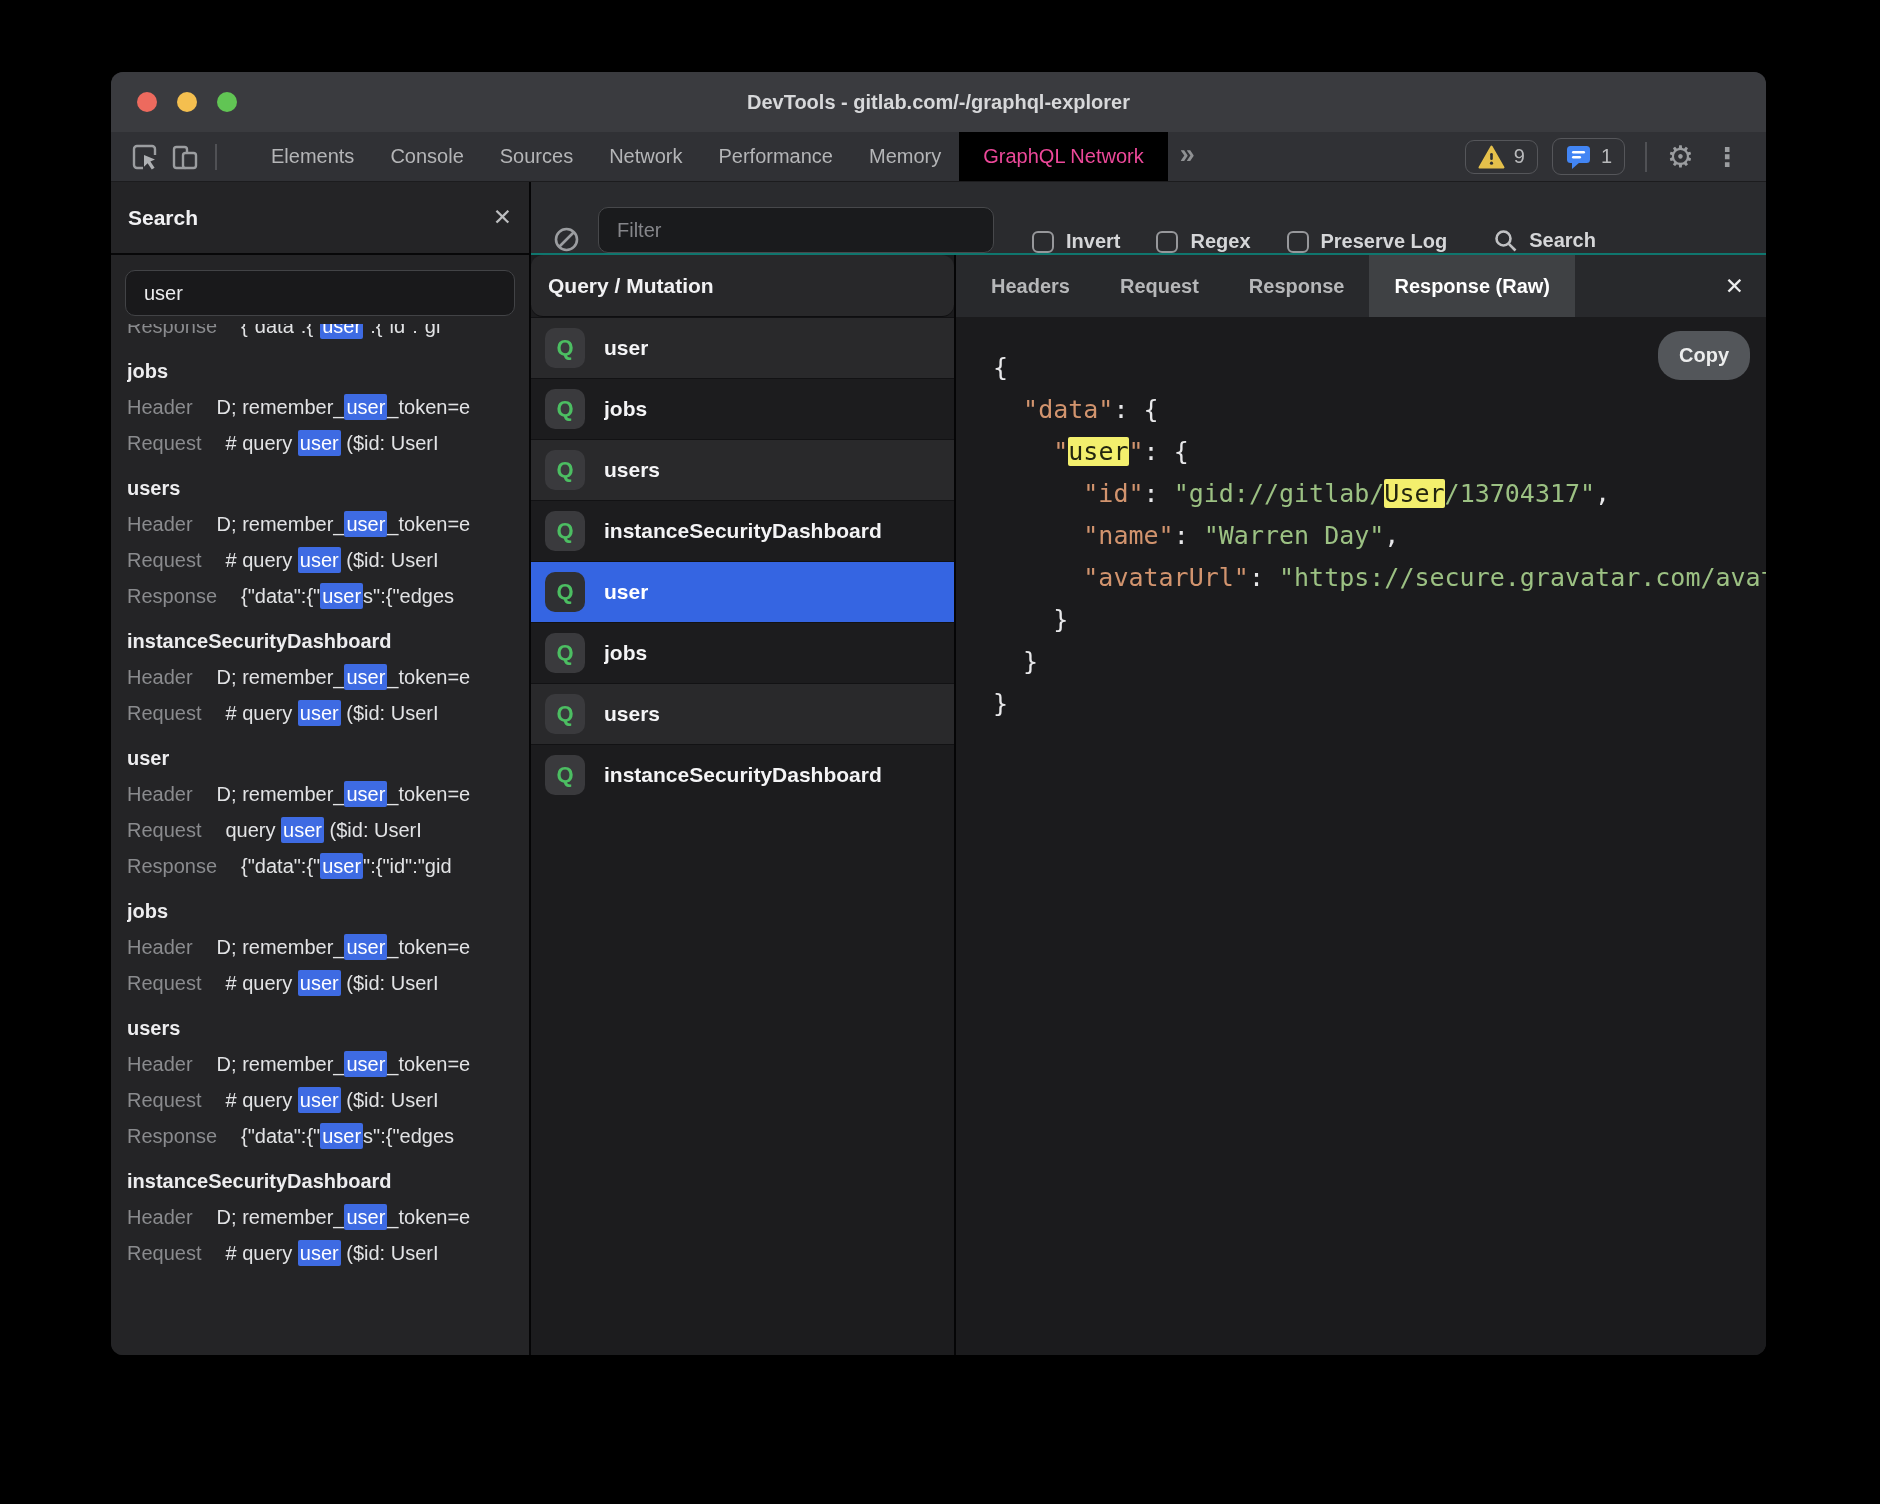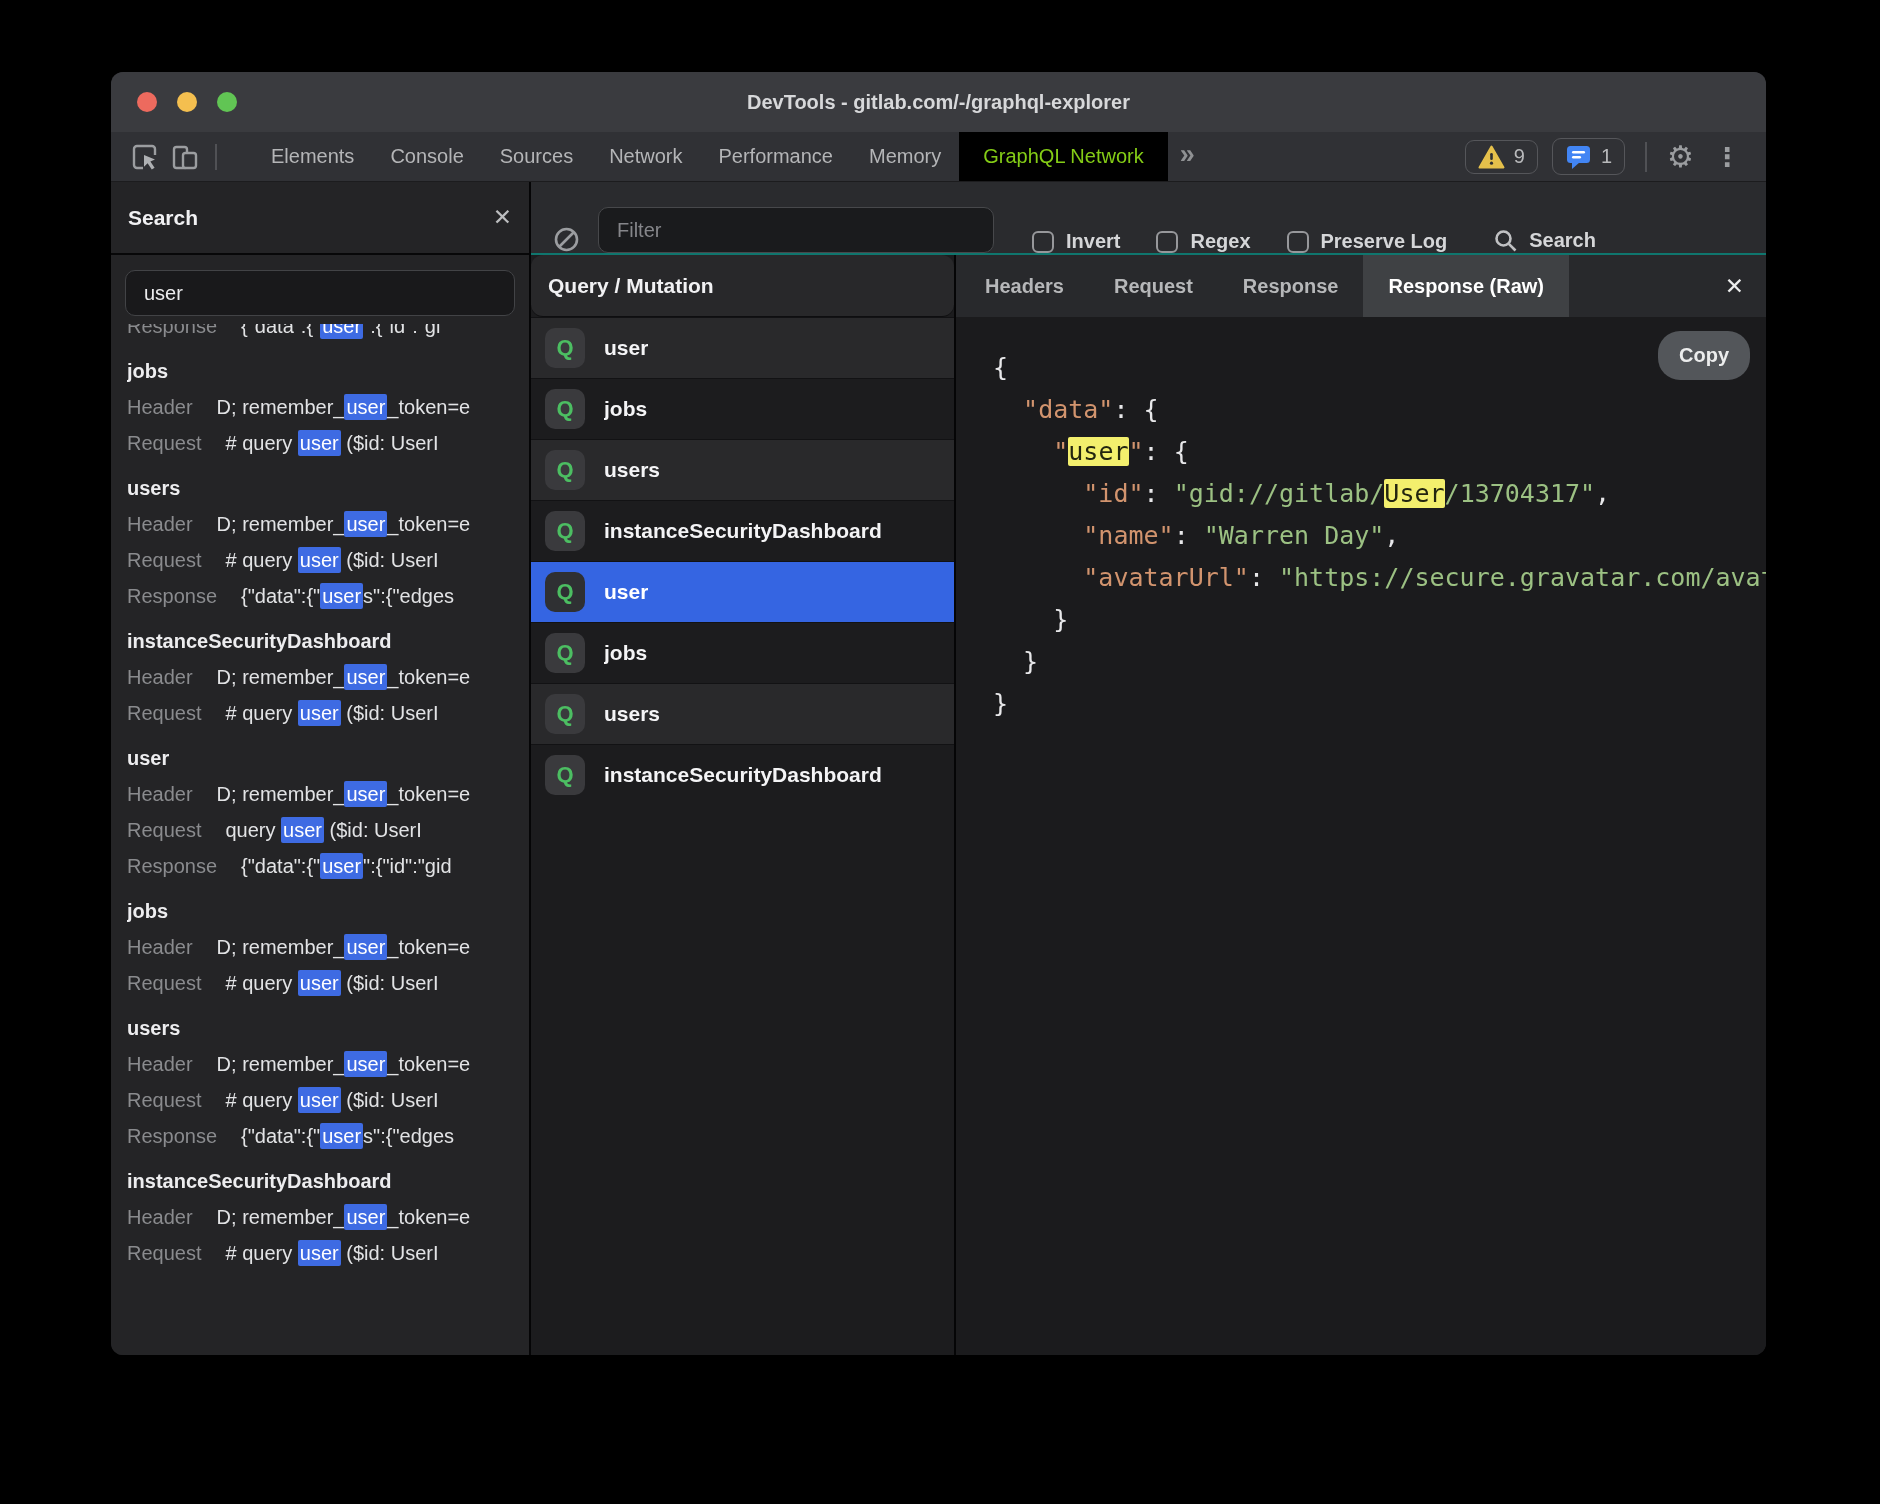--- a/index.html
+++ b/index.html
@@ -19,21 +19,21 @@
             font-weight:700; font-size:20px; }
 
   
   .tabbar { height:50px; flex:none; background:#303135; display:flex; align-items:center;
             padding-left:14px; border-bottom:1px solid #1c1c1e; }
   .icon-btn { display:flex; align-items:center; justify-content:center; width:40px; height:40px; }
   .vsep { width:2px; height:26px; background:#505155; margin:0 10px; }
   .dt-tabs { display:flex; align-items:center; height:100%; margin-left:26px; }
   .dt-tab { height:100%; display:flex; align-items:center; padding:0 18px;
             color:#b4b5b7; font-size:20px; white-space:nowrap; }
-  .dt-tab.sel { background:#000; color:#84cc16; padding:0 24px; }
+  .dt-tab.sel { background:#000; color:#ec4899; padding:0 24px; }
   .more { color:#8f9193; font-size:27px; font-weight:700; margin:0 14px 4px 12px; }
   .tb-right { margin-left:auto; display:flex; align-items:center; gap:14px; padding-right:20px; }
   .badge { display:flex; align-items:center; gap:9px; border:1.5px solid #55565a;
            border-radius:9px; padding:4px 12px; color:#b8b9bb; font-size:20px; }
   .vsep2 { width:2px; height:30px; background:#505155; margin:0 6px; }
   .gear { color:#9b9da0; font-size:30px; line-height:1; }
   .kebab { color:#9b9da0; font-size:26px; font-weight:700; line-height:1; padding:0 6px; }
 
   
   .main { flex:1; display:flex; min-height:0; }
@@ -91,21 +91,21 @@
   .q-badge { width:40px; height:40px; border-radius:10px; background:#3a3a3d; color:#4CBE62;
              font-weight:700; font-size:22px; display:flex; align-items:center;
              justify-content:center; flex:none; }
   .q-row.sel .q-badge { background:#2f3033; }
   .q-label { font-weight:700; font-size:21px; color:#f4f4f6; white-space:nowrap; overflow:hidden; }
   .q-row.sel .q-label { color:#fff; }
 
   
   .right-panel { flex:1; display:flex; flex-direction:column; background:#1b1b1d; min-width:0; }
   .resp-tabs { height:62px; flex:none; background:#28292c; display:flex; align-items:center;
-               padding-left:4px; }
+               padding-left:10px; }
   .rtabs-wrap { display:flex; height:100%; align-items:center; }
   .r-tab { height:100%; display:flex; align-items:center; padding:0 25px;
            color:#b6b7b9; font-weight:600; font-size:20px; white-space:nowrap; }
   .r-tab.sel { background:#3f4144; color:#fff; }
   .rp-close { margin-left:auto; padding:0 22px; color:#eceded; font-size:23px; }
   .resp-body { flex:1; position:relative; overflow:hidden; padding:30px 0 0 37px;
                font-family:"DejaVu Sans Mono","Liberation Mono",monospace;
                font-size:25px; line-height:42px; color:#e8e8ea; }
   .code-line { white-space:pre; overflow:hidden; }
   .seg-k { color:#D2946E; } .seg-v { color:#9CC183; } .seg-p { color:#e8e8ea; }

